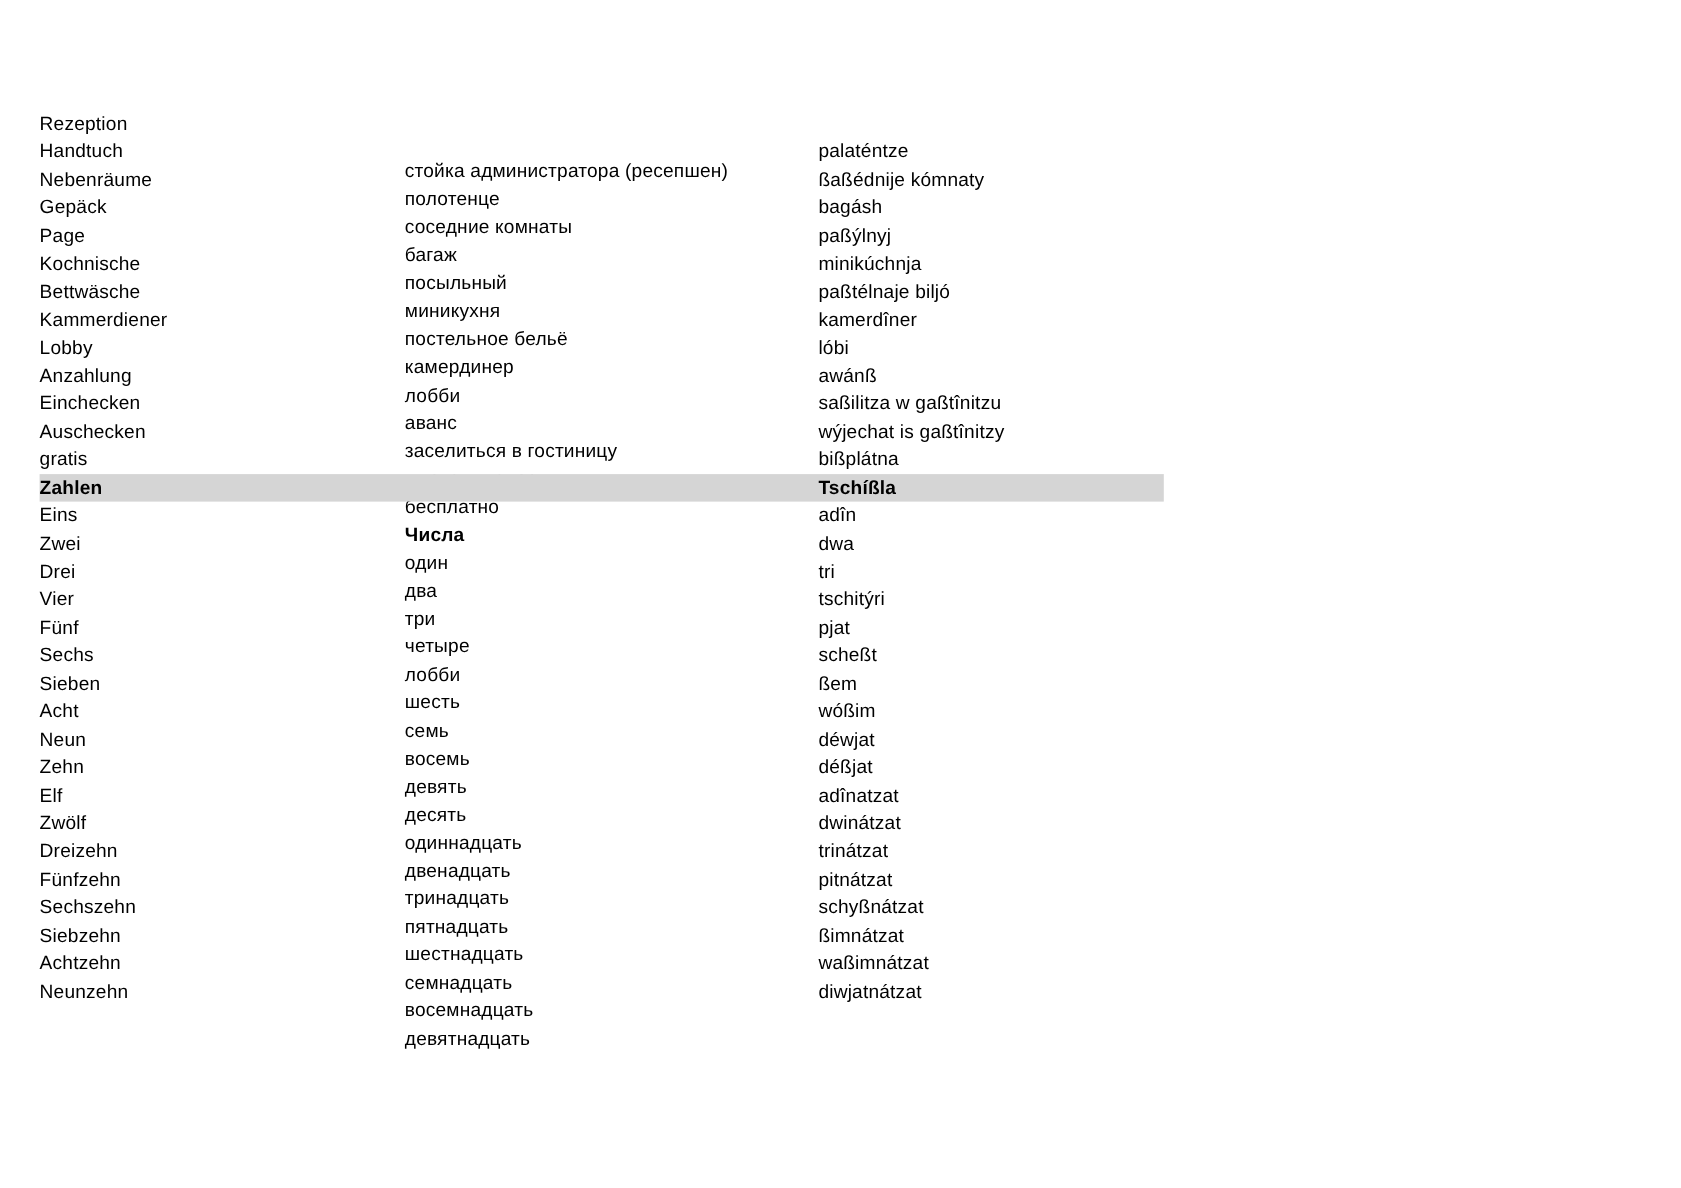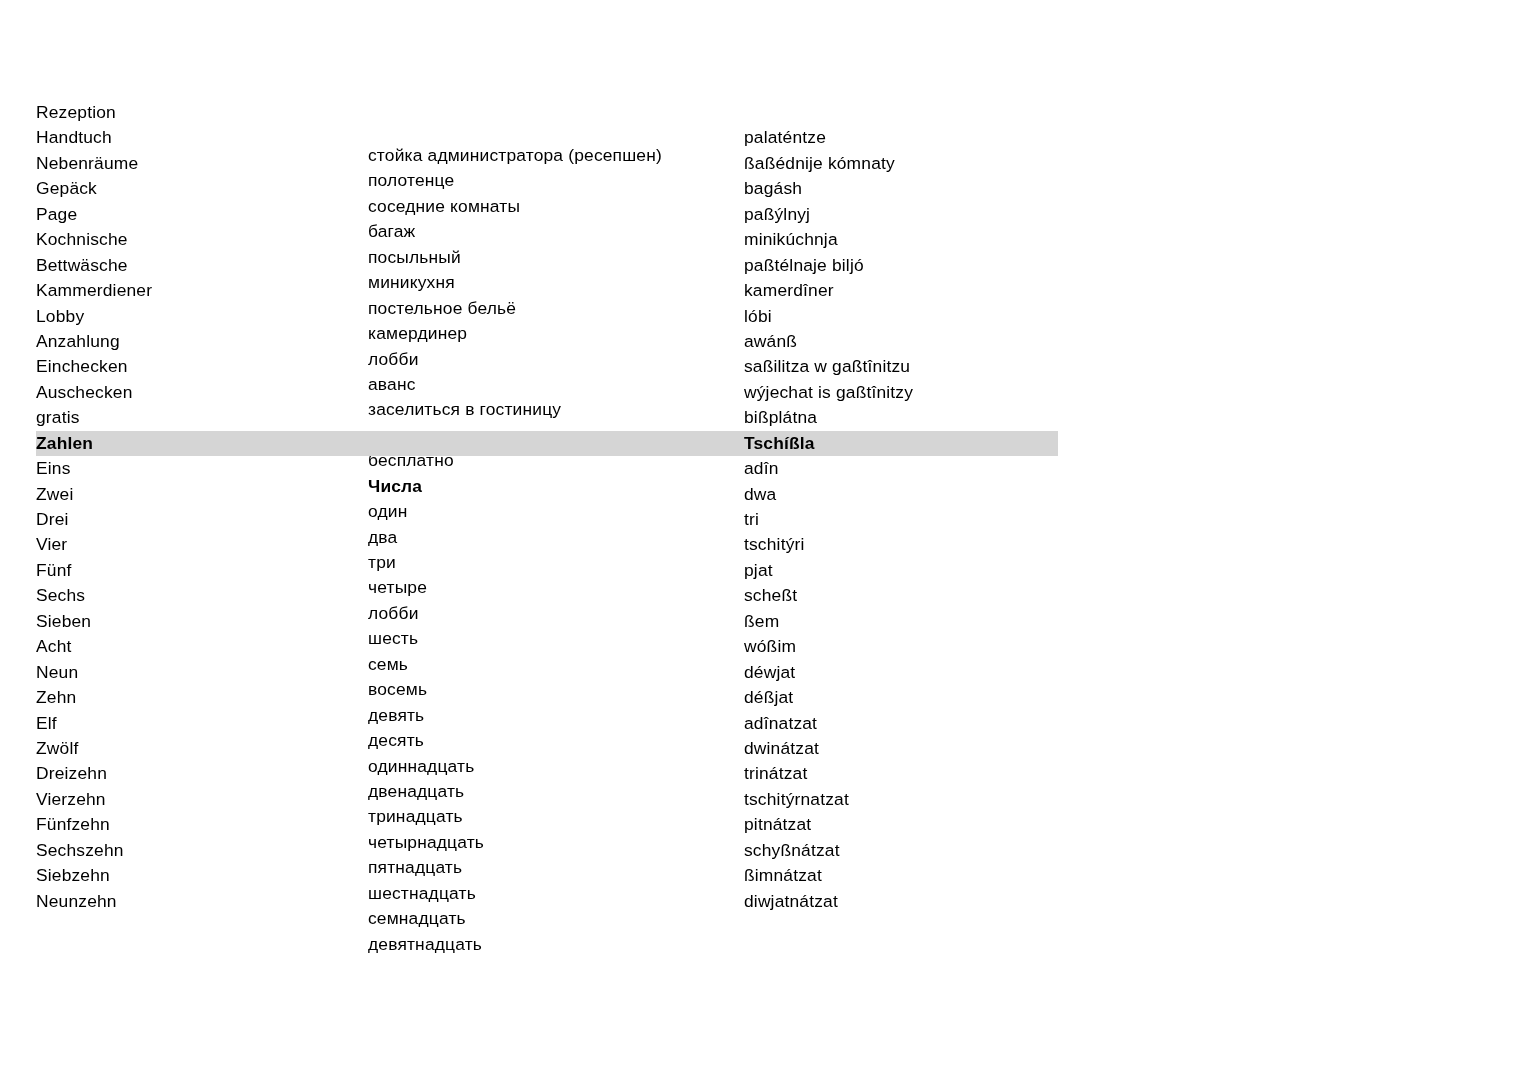--- a/index.html
+++ b/index.html
@@ -195,38 +195,38 @@
         <span class="cell c-de">Zwölf</span>
         <span class="cell c-ru">двенадцать</span>
         <span class="cell c-tr">dwinátzat</span>
       </div>
       <div class="row">
         <span class="cell c-de">Dreizehn</span>
         <span class="cell c-ru">тринадцать</span>
         <span class="cell c-tr">trinátzat</span>
       </div>
       <div class="row">
-        <span class="cell c-de">Vierzehn</span>
-        <span class="cell c-ru">четырнадцать</span>
-        <span class="cell c-tr">tschitýrnatzat</span>
-      </div>
-      <div class="row">
         <span class="cell c-de">Fünfzehn</span>
         <span class="cell c-ru">пятнадцать</span>
         <span class="cell c-tr">pitnátzat</span>
       </div>
       <div class="row">
         <span class="cell c-de">Sechszehn</span>
         <span class="cell c-ru">шестнадцать</span>
         <span class="cell c-tr">schyßnátzat</span>
       </div>
       <div class="row">
         <span class="cell c-de">Siebzehn</span>
         <span class="cell c-ru">семнадцать</span>
         <span class="cell c-tr">ßimnátzat</span>
       </div>
       <div class="row">
+        <span class="cell c-de">Achtzehn</span>
+        <span class="cell c-ru">восемнадцать</span>
+        <span class="cell c-tr">waßimnátzat</span>
+      </div>
+      <div class="row">
         <span class="cell c-de">Neunzehn</span>
         <span class="cell c-ru">девятнадцать</span>
         <span class="cell c-tr">diwjatnátzat</span>
       </div>
     </div>
 </div>
 
 </body></html>

